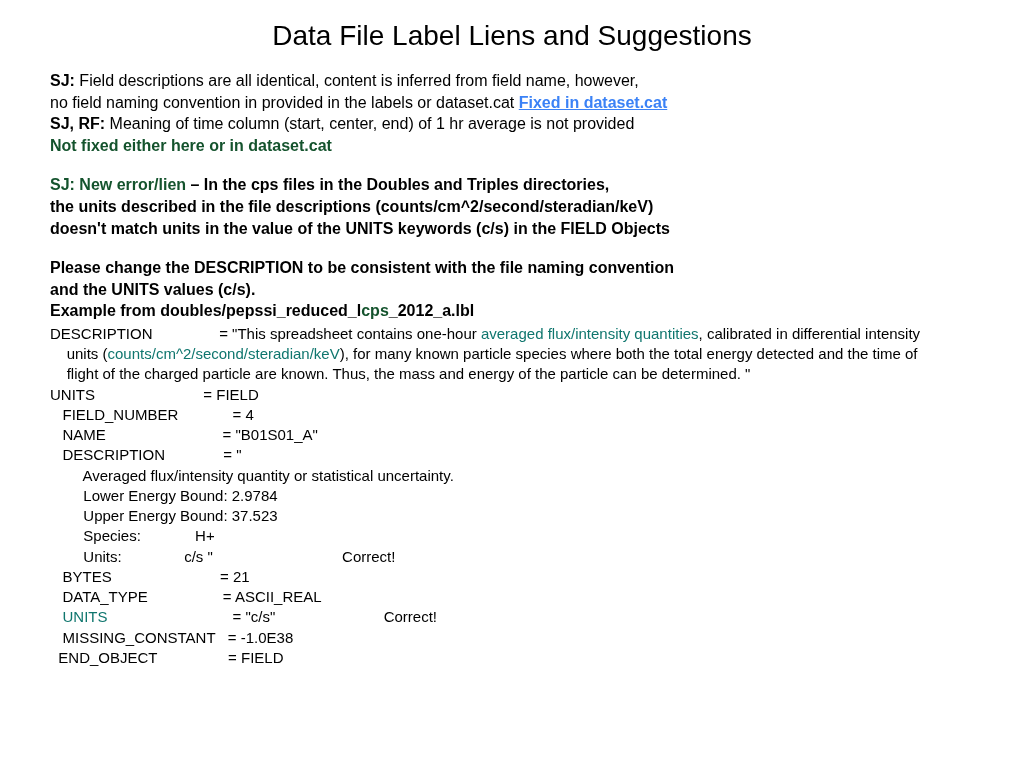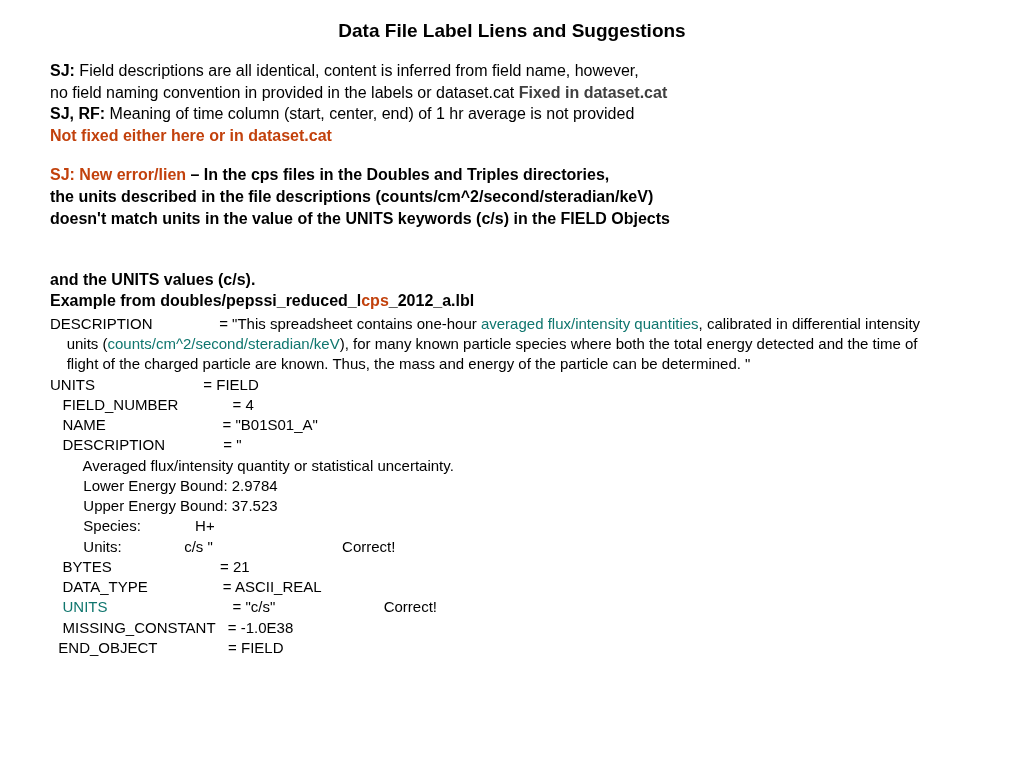--- a/index.html
+++ b/index.html
@@ -10,31 +10,31 @@
     font-family: Arial, Helvetica, sans-serif;
     background: #fff;
     color: #000;
   }
   .slide {
     padding: 20px 50px 20px 50px;
     box-sizing: border-box;
   }
   .title {
     text-align: center;
-    font-size: 19px;
+    font-size: 28px;
     margin-bottom: 18px;
-    font-weight: bold;
+    font-weight: normal;
   }
   .body-text {
     font-size: 16px;
     line-height: 1.35;
   }
   .bold { font-weight: bold; }
-  .green { color: #404040; font-weight: bold; }
-  .red { color: #c2410c; font-weight: bold; }
+  .green { color: #3b82f6; font-weight: bold; text-decoration: underline; }
+  .red { color: #14532d; font-weight: bold; }
   .red-inline { color: #ff0000; }
   .mono-block {
     font-size: 15px;
     line-height: 1.35;
     white-space: pre;
     font-family: Arial, Helvetica, sans-serif;
     margin-top: 2px;
   }
   .mono-block .red-inline { color: #0f766e; }
 </style>
@@ -56,21 +56,21 @@
 
   <div class="body-text bold">
     <span class="red">SJ: New error/lien</span><span> – In the cps files in the Doubles and Triples directories,</span><br>
     <span>the units described in the file descriptions (counts/cm^2/second/steradian/keV)</span><br>
     <span>doesn't match units in the value of the UNITS keywords (c/s) in the FIELD Objects</span>
   </div>
 
   <br>
 
   <div class="body-text bold">
-    <br>
+    <span>Please change the DESCRIPTION to be consistent with the file naming convention</span><br>
     <span>and the UNITS values (c/s).</span><br>
     <span>Example from doubles/pepssi_reduced_l</span><span class="red">cps</span><span>_2012_a.lbl</span>
   </div>
 
   <div class="mono-block"><span>DESCRIPTION                = "This spreadsheet contains one-hour </span><span class="red-inline">averaged flux/intensity quantities</span><span>, calibrated in differential intensity</span>
 <span>    units (</span><span class="red-inline">counts/cm^2/second/steradian/keV</span><span>), for many known particle species where both the total energy detected and the time of</span>
 <span>    flight of the charged particle are known. Thus, the mass and energy of the particle can be determined. "</span>
 <span>UNITS                          = FIELD</span>
 <span>   FIELD_NUMBER             = 4</span>
 <span>   NAME                            = "B01S01_A"</span>

